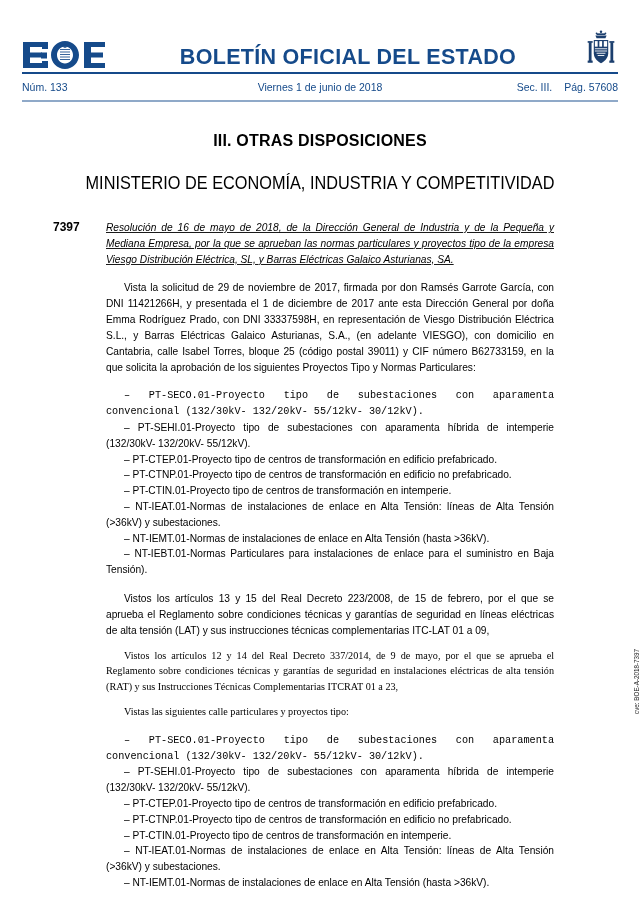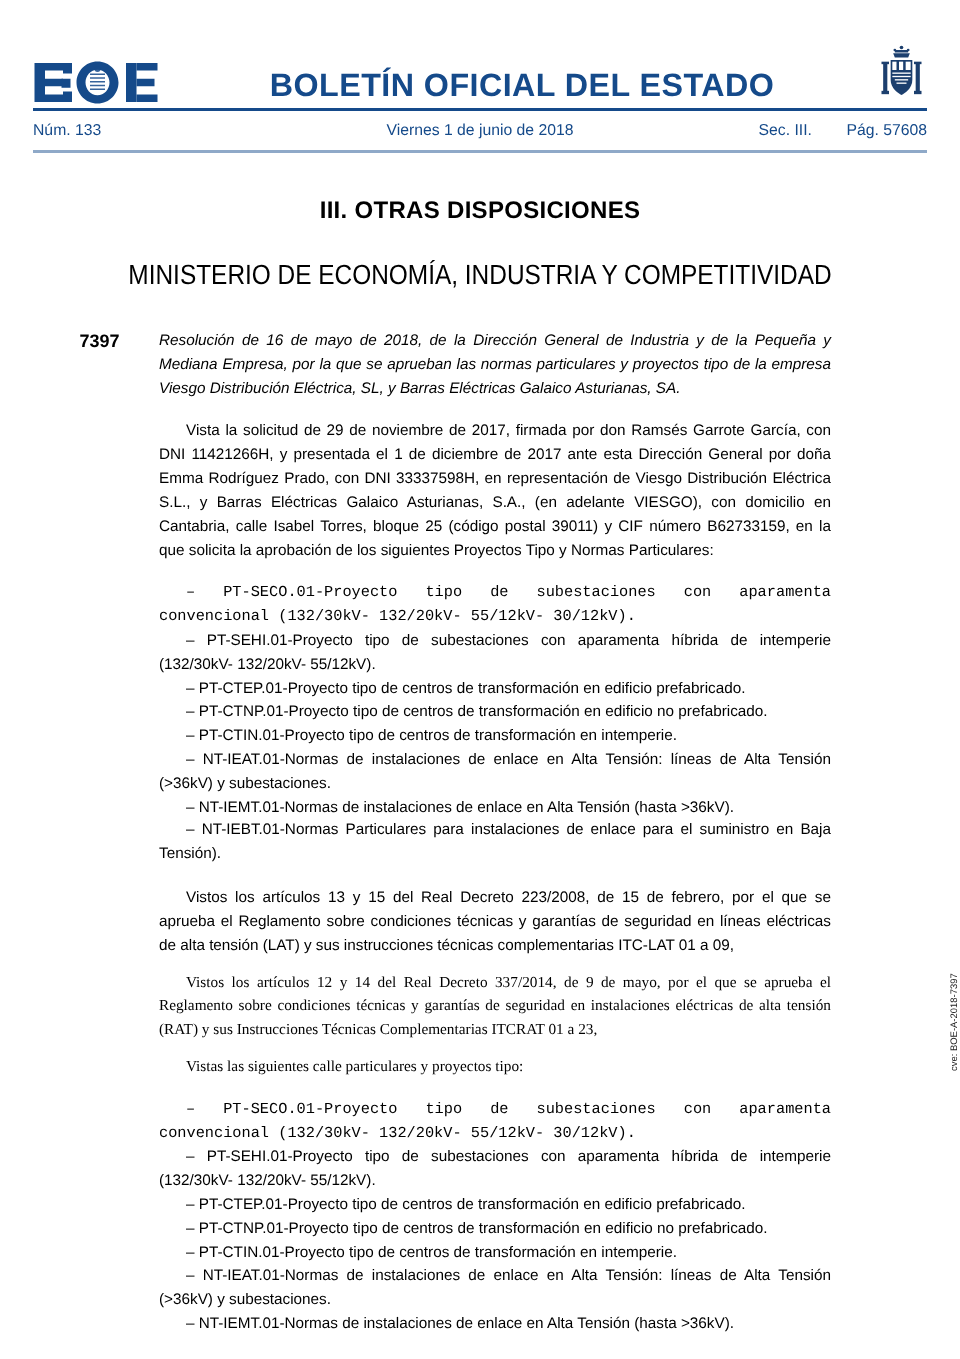--- a/index.html
+++ b/index.html
@@ -54,21 +54,21 @@
   .infobar {
     margin: 0 22px;
     height: 26px;
     display: flex;
     align-items: center;
     font-size: 10.5px;
     color: #154a8a;
   }
   .infobar .left  { flex: 0 0 150px; text-align: left; }
   .infobar .mid   { flex: 1 1 auto;  text-align: center; }
-  .infobar .right { flex: 0 0 150px; text-align: right; display:flex; justify-content:flex-end; gap: 23px;}
+  .infobar .right { flex: 0 0 150px; text-align: right; display:flex; justify-content:flex-end; gap: 12px;}
   .rule-thin {
     margin: 0 22px;
     height: 2px;
     background: #8fa9c8;
   }
 
   
   .sec-heading {
     text-align: center;
     font-size: 16px;
@@ -86,20 +86,21 @@
     font-weight: 400;
     transform: scaleX(0.88);
     transform-origin: center;
     white-space: nowrap;
   }
 
   
   .res-block {
     margin: 26px 86px 0 106px;
     position: relative;
+    text-decoration: underline;
   }
   .res-num {
     position: absolute;
     left: -53px;
     top: 0;
     font-size: 12px;
     font-weight: bold;
     color: #000;
   }
   .res-text {

